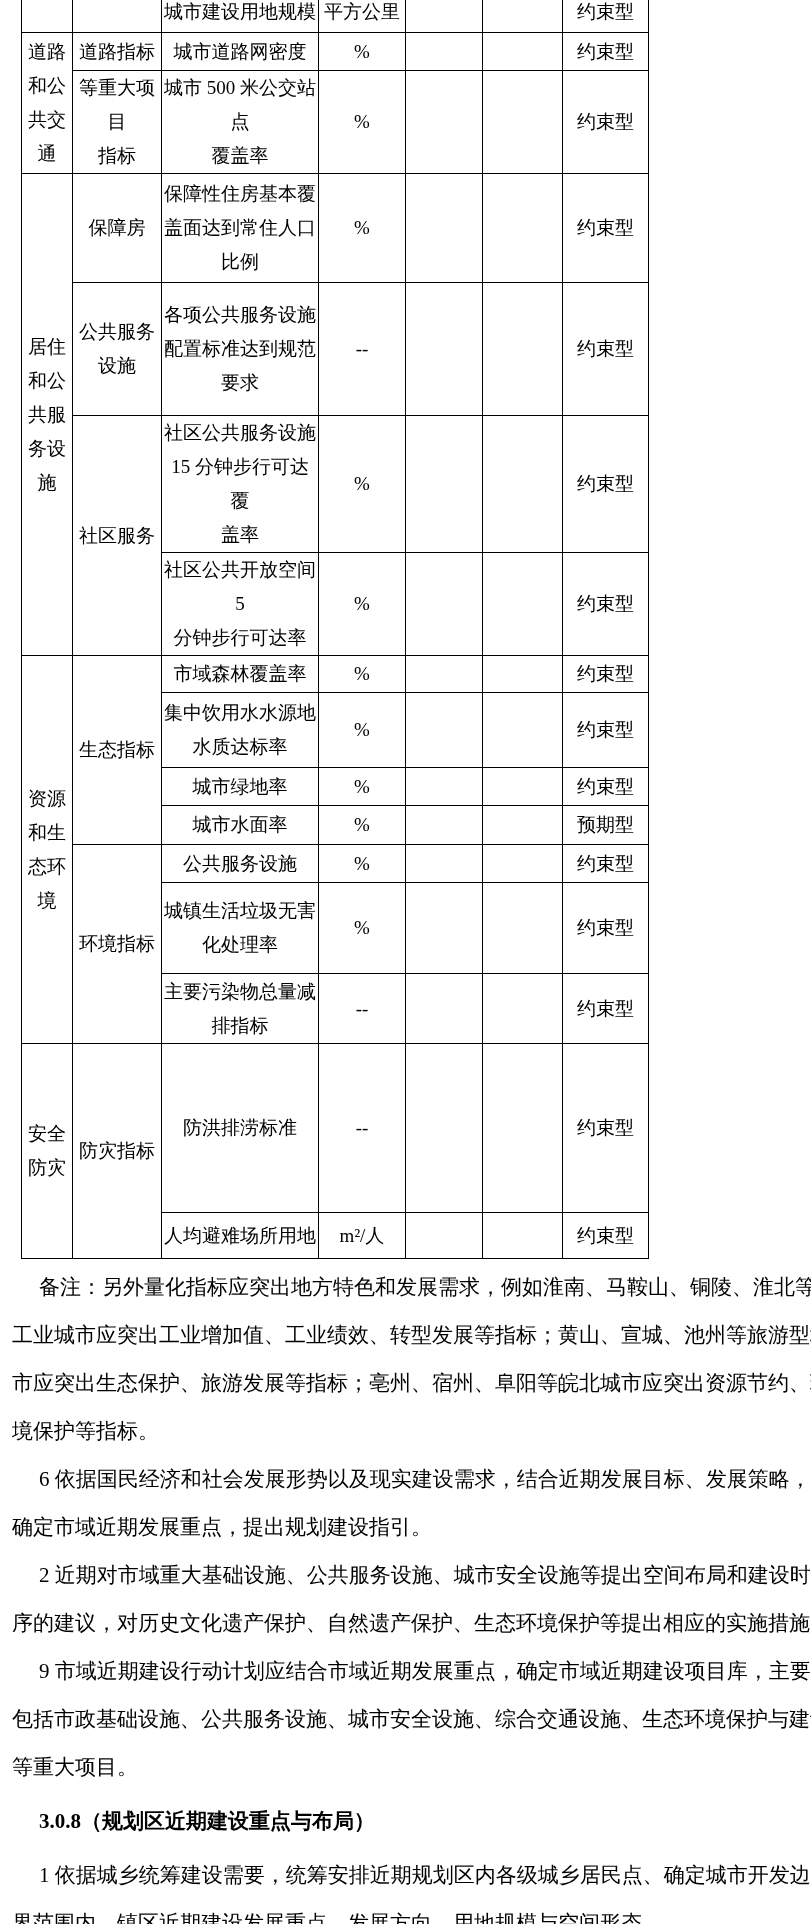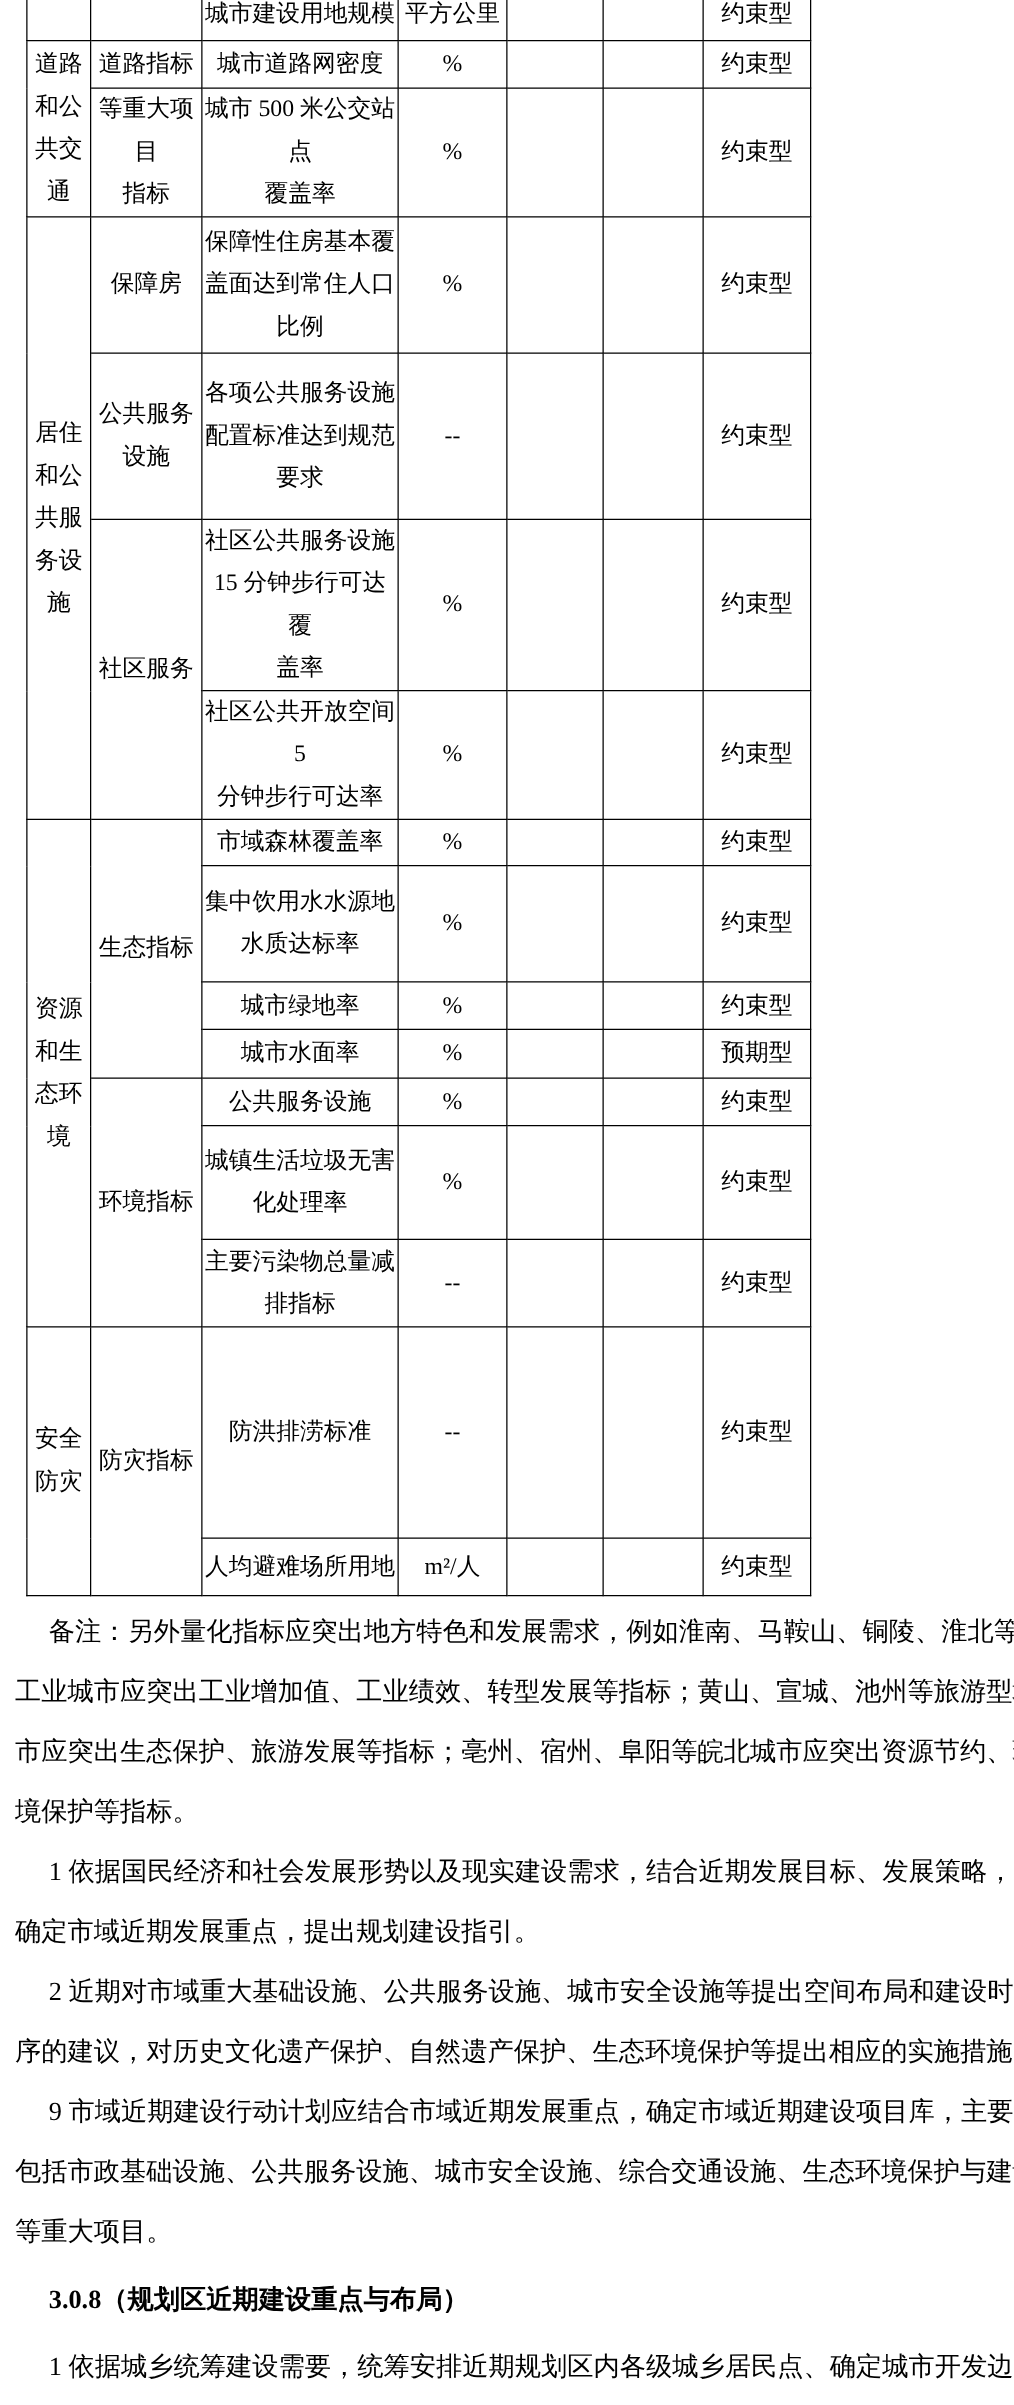--- a/index.html
+++ b/index.html
@@ -143,21 +143,21 @@
 和生
 态环
 境</td>
       <td rowspan="4">生态指标</td>
       <td>市域森林覆盖率</td>
       <td class="u-small">%</td>
       <td></td>
       <td></td>
       <td>约束型</td>
     </tr>
-    <tr style="height:93px">
+    <tr style="height:75px">
       <td>集中饮用水水源地
 水质达标率</td>
       <td class="u-small">%</td>
       <td></td>
       <td></td>
       <td>约束型</td>
     </tr>
     <tr style="height:38px">
       <td>城市绿地率</td>
       <td class="u-small">%</td>
@@ -214,21 +214,21 @@
       <td>约束型</td>
     </tr>
   </tbody>
 </table>
 
 <div class="text-area">
   <div class="para">备注：另外量化指标应突出地方特色和发展需求，例如淮南、马鞍山、铜陵、淮北等
 工业城市应突出工业增加值、工业绩效、转型发展等指标；黄山、宣城、池州等旅游型城
 市应突出生态保护、旅游发展等指标；亳州、宿州、阜阳等皖北城市应突出资源节约、环
 境保护等指标。</div>
-  <div class="para">1 依据国民经济和社会发展形势以及现实建设需求，结合近期发展目标、发展策略，
+  <div class="para">6 依据国民经济和社会发展形势以及现实建设需求，结合近期发展目标、发展策略，
 确定市域近期发展重点，提出规划建设指引。</div>
   <div class="para">2 近期对市域重大基础设施、公共服务设施、城市安全设施等提出空间布局和建设时
 序的建议，对历史文化遗产保护、自然遗产保护、生态环境保护等提出相应的实施措施。</div>
   <div class="para">9 市域近期建设行动计划应结合市域近期发展重点，确定市域近期建设项目库，主要
 包括市政基础设施、公共服务设施、城市安全设施、综合交通设施、生态环境保护与建设
 等重大项目。</div>
   <div class="para heading">3.0.8（规划区近期建设重点与布局）</div>
   <div class="para">1 依据城乡统筹建设需要，统筹安排近期规划区内各级城乡居民点、确定城市开发边
 界范围内、镇区近期建设发展重点、发展方向、用地规模与空间形态。</div>
 

